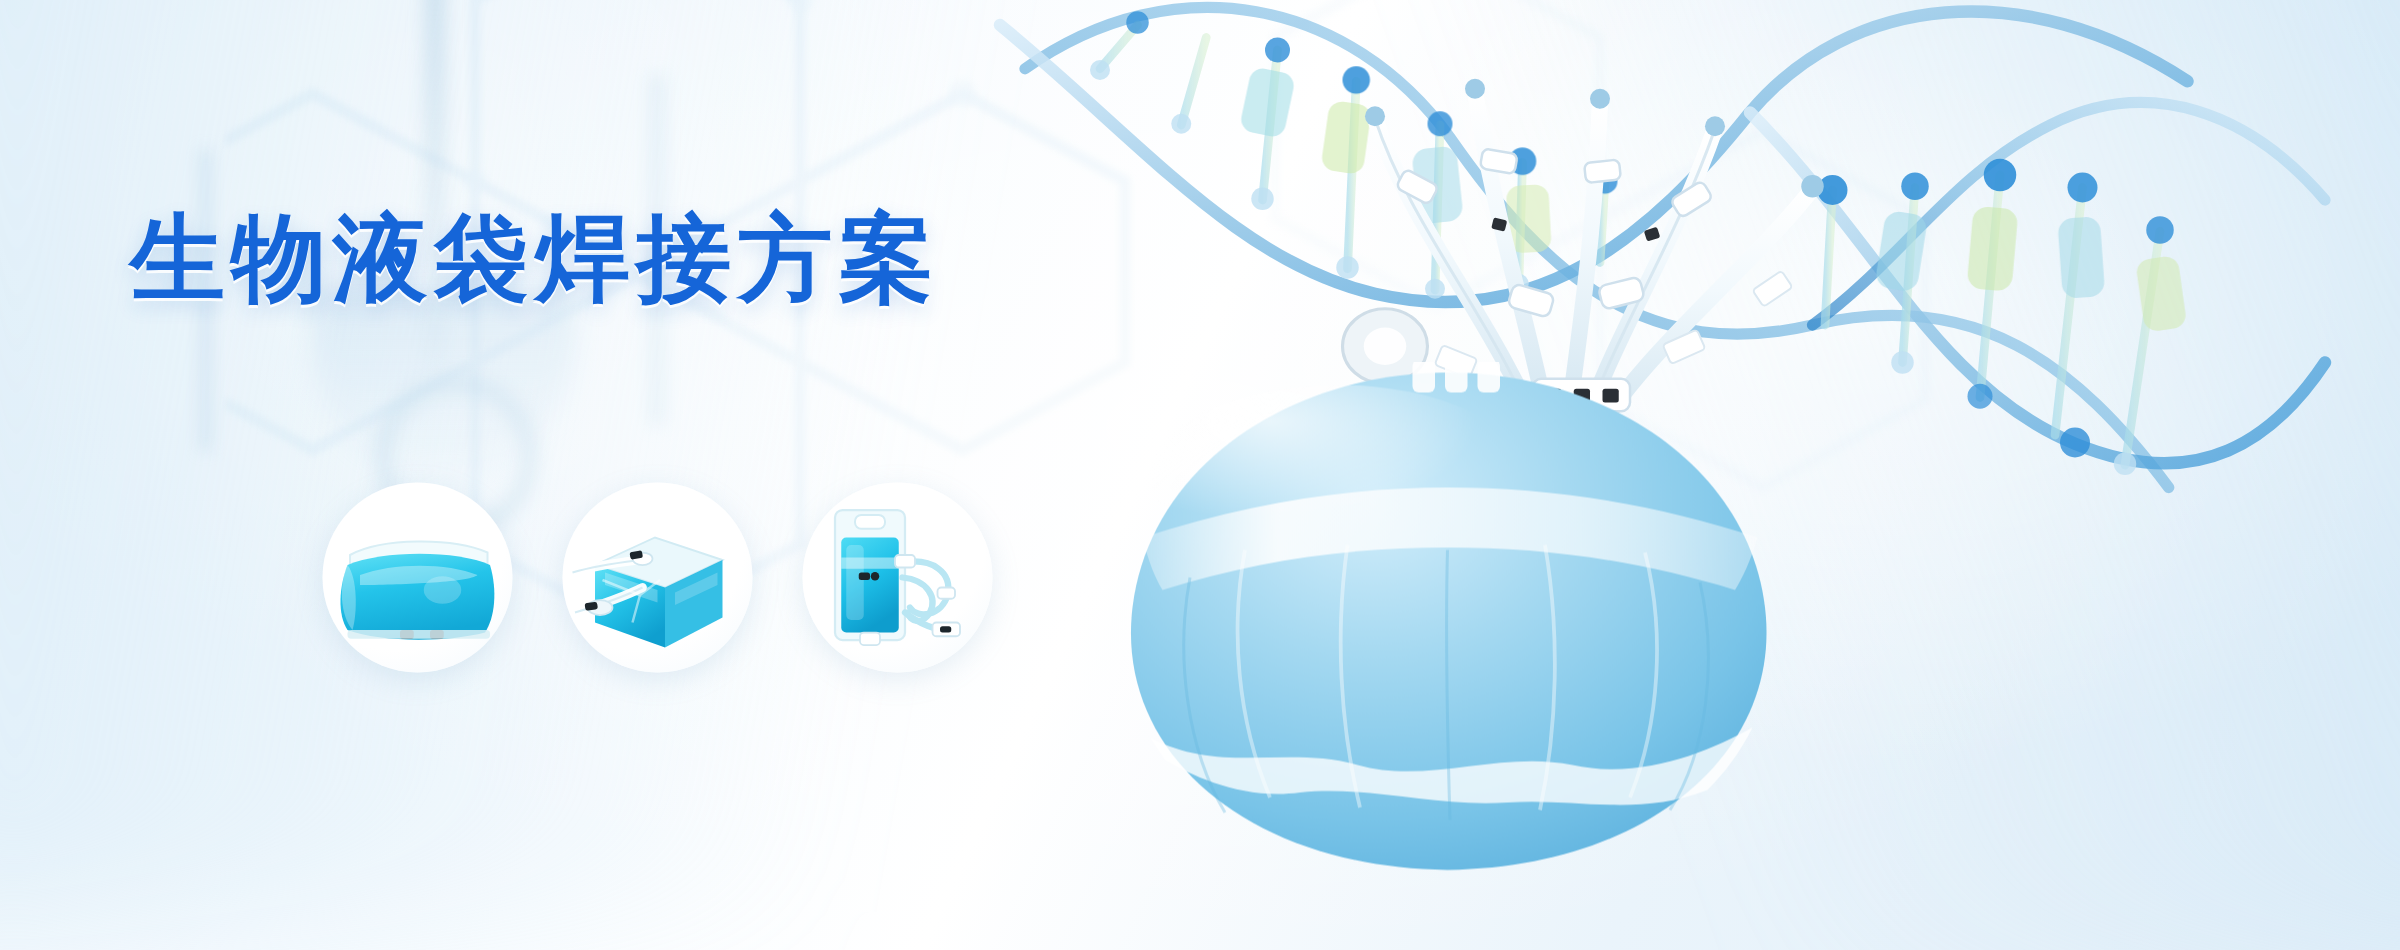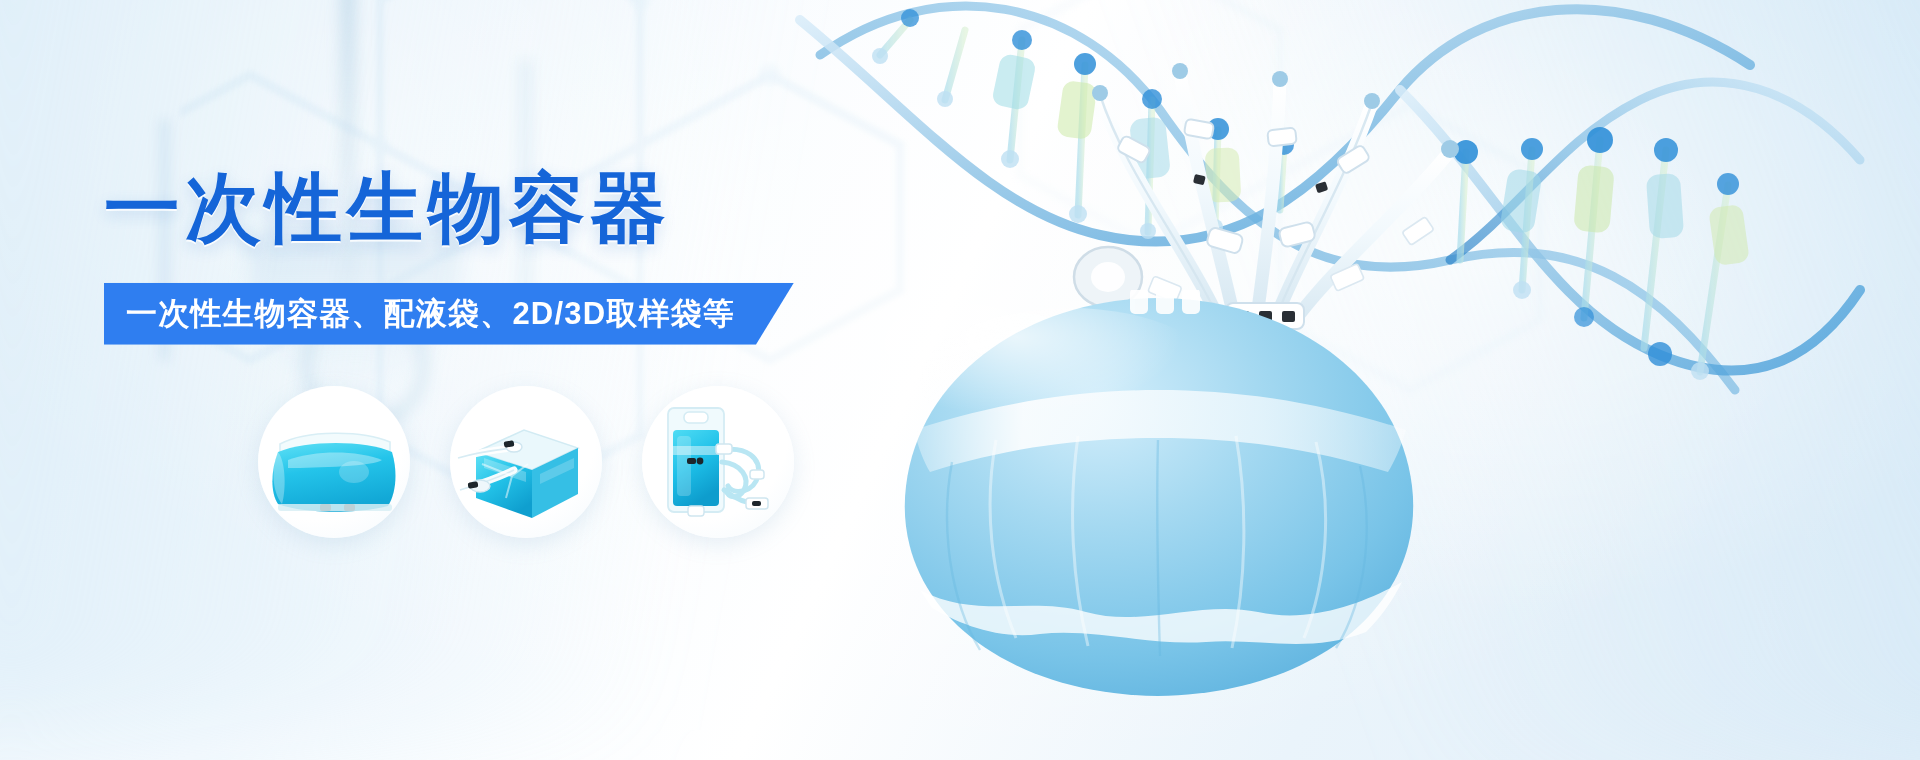--- a/index.html
+++ b/index.html
@@ -348,26 +348,22 @@
     <ellipse cx="190" cy="90" rx="150" ry="72" fill="url(#sheen)"></ellipse>
 
     <g fill="#ffffff" opacity=".9">
       <rect x="250" y="-2" width="18" height="26" rx="5"></rect>
       <rect x="276" y="-4" width="18" height="28" rx="5"></rect>
       <rect x="302" y="-2" width="18" height="26" rx="5"></rect>
     </g>
   </svg>
 
   <div class="copy">
-    <div class="headline">一次性生物容器</div>
-
-    <div class="sub-wrap">
-      <div class="sub-bar"></div>
-      <div class="sub-text">一次性生物容器、配液袋、2D/3D取样袋等</div>
-    </div>
+    <div class="headline">生物液袋焊接方案</div>
+
   </div>
 
   <div class="thumbs">
 
     <div class="thumb t1">
       <svg viewBox="0 0 152 152">
         <defs>
           <linearGradient id="fl1" x1="0" y1="0" x2="0.3" y2="1">
             <stop offset="0%" stop-color="#5fe0f5"></stop>
             <stop offset="45%" stop-color="#24c4ea"></stop>

